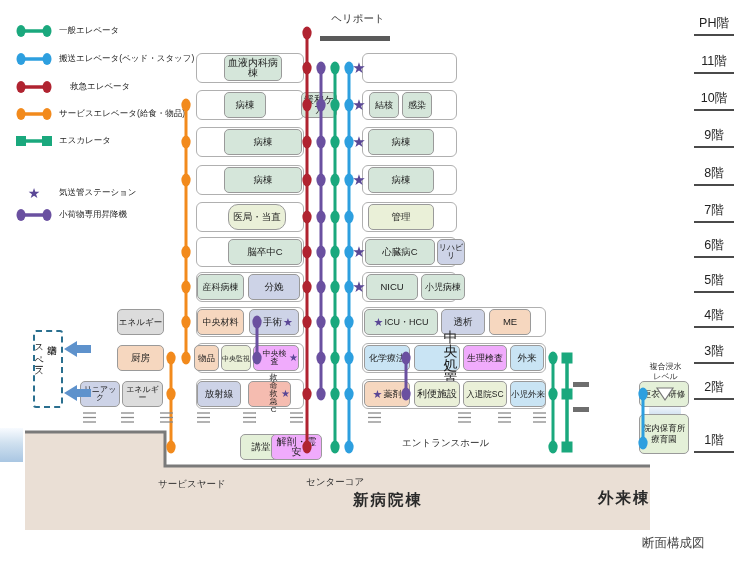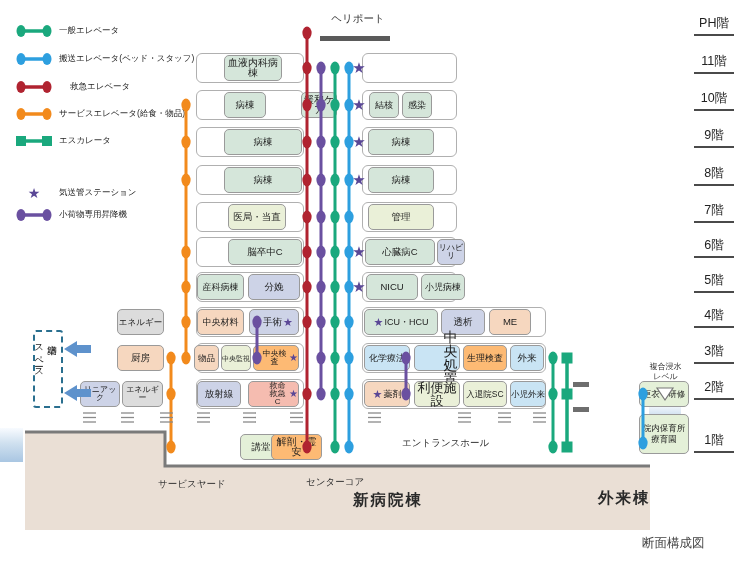--- a/index.html
+++ b/index.html
@@ -3,21 +3,21 @@
 <meta charset="utf-8">
 <style>
   html,body{margin:0;padding:0;background:#fff;}
   #stage{position:relative;width:737px;height:563px;background:#fff;overflow:hidden;
          font-family:"Liberation Sans","DejaVu Sans",sans-serif;}
   svg.layer{position:absolute;left:0;top:0;pointer-events:none;}
   #gsvg{z-index:1;} #lsvg{z-index:4;}
   .slab{position:absolute;height:30px;background:#fff;border:1px solid #b0b0b0;border-radius:6px;box-sizing:border-box;z-index:2;}
   .bx{position:absolute;height:26px;border:1px solid #9a9a9a;border-radius:5px;display:flex;align-items:center;justify-content:center;gap:1px;box-sizing:border-box;color:#1c1c1c;line-height:1;z-index:3;text-align:center;}
   .c-green{background:#d5e6da;} .c-cream{background:#eaf0d8;} .c-lav{background:#cdd3e7;}
-  .c-peach{background:#f6d7bf;} .c-pink{background:#fdba74;} .c-salmon{background:#f5bcb0;}
+  .c-peach{background:#f6d7bf;} .c-pink{background:#f0abfc;} .c-salmon{background:#f5bcb0;}
   .c-blue{background:#c9e4f4;} .c-gray{background:#dcdcdc;} .c-lgreen{background:#e4f0d8;margin-left:44px;}
   .star{color:#5a4796;font-size:11px;line-height:1;}
   .flabel{position:absolute;left:694px;width:40px;height:19px;text-align:center;font-size:12.5px;color:#222;border-bottom:2px solid #4a4a4a;z-index:3;line-height:16px;}
   .legend-row{position:absolute;display:flex;align-items:center;gap:5px;z-index:3;height:18px;}
   .legend-label{font-size:8.5px;color:#222;white-space:nowrap;}
   .legend-icon{width:40px;height:16px;display:inline-block;}
   .glabel{position:absolute;color:#333;z-index:3;line-height:1.1;}
   .bold-label{font-weight:bold;font-size:15.5px;letter-spacing:2px;color:#2a2a2a;}
   #expansion{position:absolute;left:33px;top:330px;width:30px;height:78px;border:2px dashed #2a6f8f;border-radius:3px;
              box-sizing:border-box;writing-mode:vertical-rl;white-space:pre;font-size:9.5px;color:#222;
@@ -130,21 +130,21 @@
   <div class="bx c-green" style="left:268px;top:92px;width:36px;font-size:10px;margin-left:33px;">緩和ケア</div>
   <div class="bx c-green" style="left:369px;top:92px;width:30px;font-size:9px;">結核</div>
   <div class="bx c-green" style="left:402px;top:92px;width:30px;font-size:9px;">感染</div>
 
   <div class="bx c-green" style="left:224px;top:129px;width:78px;font-size:9.5px;">病棟</div>
   <div class="bx c-green" style="left:368px;top:129px;width:66px;font-size:9.5px;">病棟</div>
 
   <div class="bx c-green" style="left:224px;top:167px;width:78px;font-size:9.5px;">病棟</div>
   <div class="bx c-green" style="left:368px;top:167px;width:66px;font-size:9.5px;">病棟</div>
 
-  <div class="bx c-cream" style="left:228px;top:204px;width:58px;font-size:9.5px;">医局・当直</div>
+  <div class="bx c-cream" style="left:228px;top:204px;width:58px;font-size:9.5px;border-radius:10px;">医局・当直</div>
   <div class="bx c-cream" style="left:368px;top:204px;width:66px;font-size:9.5px;">管理</div>
 
   <div class="bx c-green" style="left:228px;top:239px;width:74px;font-size:9.5px;">脳卒中C</div>
   <div class="bx c-green" style="left:365px;top:239px;width:70px;font-size:9.5px;">心臓病C</div>
   <div class="bx c-lav" style="left:437px;top:239px;width:28px;font-size:8px;">リハビリ</div>
 
   <div class="bx c-green" style="left:197px;top:274px;width:47px;font-size:9px;">産科病棟</div>
   <div class="bx c-lav" style="left:248px;top:274px;width:52px;font-size:9.5px;">分娩</div>
   <div class="bx c-green" style="left:366px;top:274px;width:52px;font-size:9.5px;">NICU</div>
   <div class="bx c-green" style="left:421px;top:274px;width:44px;font-size:9px;">小児病棟</div>
@@ -170,29 +170,29 @@
       <span class="star" style="font-size:10px;">★</span>
   </div>
   <div class="bx c-blue" style="left:364px;top:345px;width:46px;font-size:9px;">化学療法</div>
   <div class="bx c-blue" style="left:414px;top:345px;width:46px;font-size:14px;padding-left:27px;">中央処置</div>
   <div class="bx c-pink" style="left:463px;top:345px;width:44px;font-size:9px;">生理検査</div>
   <div class="bx c-blue" style="left:510px;top:345px;width:34px;font-size:9.5px;">外来</div>
 
   <div class="bx c-lav" style="left:80px;top:381px;width:40px;font-size:8px;">リニアック</div>
   <div class="bx c-gray" style="left:122px;top:381px;width:41px;font-size:8px;">エネルギー</div>
   <div class="bx c-lav" style="left:197px;top:381px;width:44px;font-size:9.5px;">放射線</div>
-  <div class="bx c-salmon" style="left:248px;top:381px;width:51px;font-size:8px;padding-left:18px;">
+  <div class="bx c-salmon" style="left:248px;top:381px;width:43px;font-size:8px;padding-left:18px;">
     <span>救命救急C</span>
       <span class="star" style="font-size:10px;">★</span>
   </div>
   <div class="bx c-peach" style="left:364px;top:381px;width:46px;font-size:9px;">
     <span class="star">★</span>
       <span>薬剤</span>
   </div>
-  <div class="bx c-cream" style="left:414px;top:381px;width:46px;font-size:13px;">利便施設</div>
+  <div class="bx c-cream" style="left:414px;top:381px;width:46px;font-size:10px;">利便施設</div>
   <div class="bx c-cream" style="left:463px;top:381px;width:44px;font-size:8.5px;">入退院SC</div>
   <div class="bx c-blue" style="left:510px;top:381px;width:36px;font-size:8.5px;">小児外来</div>
   <div class="bx c-lgreen" style="left:595px;top:381px;width:50px;font-size:8.5px;">更衣・研修</div>
 
   <div class="bx c-lgreen" style="left:196px;top:434px;width:42px;font-size:9.5px;">講堂</div>
   <div class="bx c-pink" style="left:246px;top:434px;width:51px;font-size:10px;margin-left:25px;">解剖・霊安</div>
   <div class="bx c-lgreen nursery" style="left:595px;top:414px;width:50px;height:40px;font-size:8.5px;">
     <span>院内保育所</span>
     <span>療育園</span>
   </div>

